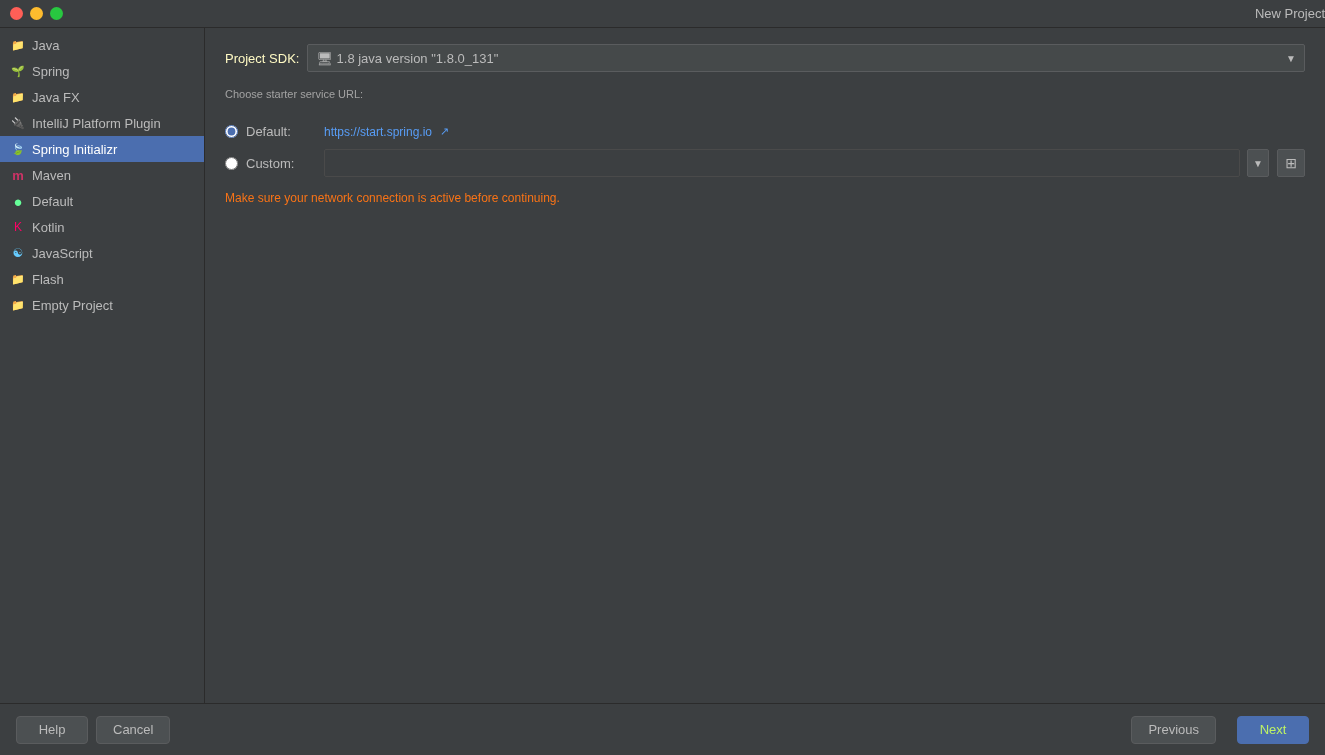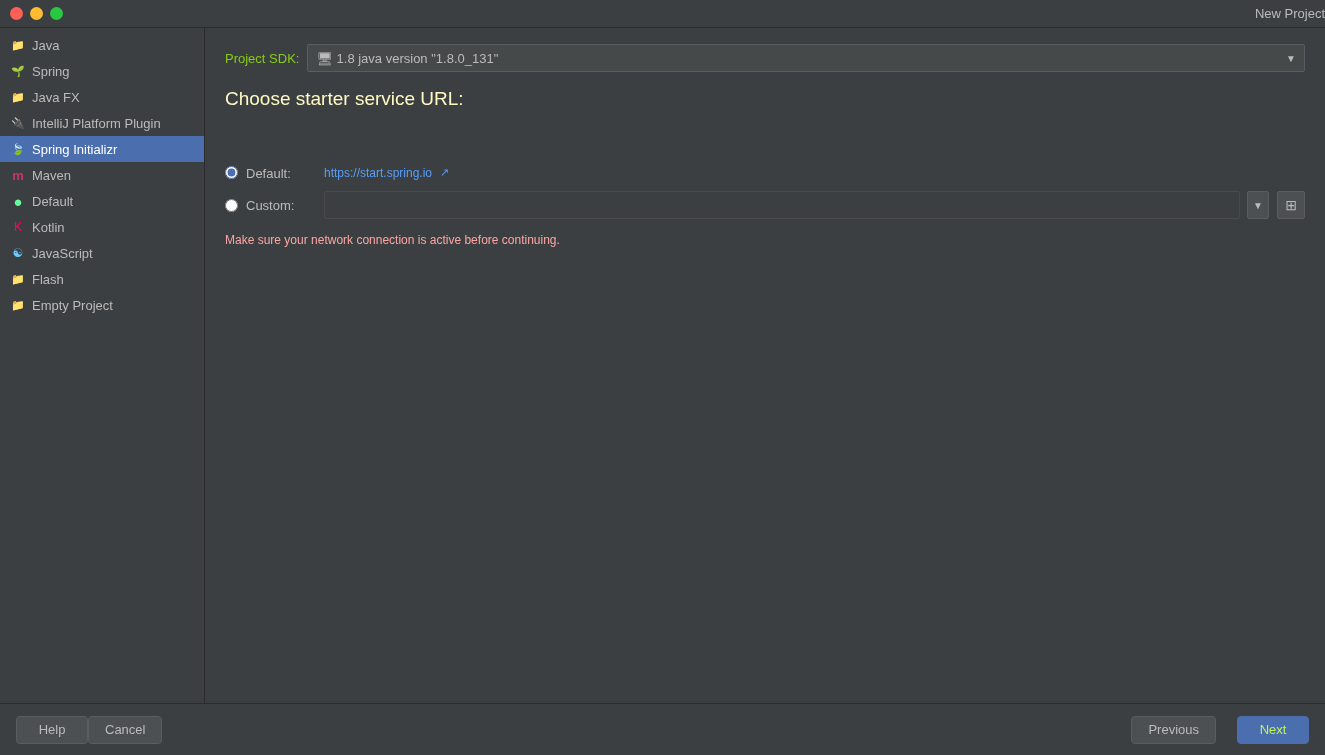--- a/index.html
+++ b/index.html
@@ -97,21 +97,21 @@
     }
 
     
     .sdk-row {
       display: flex;
       align-items: center;
       gap: 8px;
       margin-bottom: 16px;
     }
     .sdk-label {
-      color: #84cc16;
+      color: #fef9c3;
       font-size: 13px;
       white-space: nowrap;
     }
     .sdk-dropdown {
       flex: 1;
       background: #45494a;
       border: 1px solid #5a5c5e;
       color: #bbbbbb;
       height: 28px;
       display: flex;
@@ -126,32 +126,31 @@
       font-size: 13px;
     }
     .sdk-dropdown-arrow {
       font-size: 10px;
       color: #bbbbbb;
       margin-left: 4px;
     }
 
     
     .section-label {
-      font-size: 19px;
-      color: #fef9c3;
-      margin-bottom: 16px;
+      font-size: 11px;
+      color: #a3a3a3;
+      margin-bottom: 24px;
     }
 
     
     .radio-row {
       display: flex;
-      align-items: flex-start;
+      align-items: center;
       gap: 8px;
       margin-bottom: 10px;
-      margin-top: 40px;
     }
     .radio-row input[type="radio"] {
       accent-color: #4b6eaf;
       cursor: pointer;
     }
     .radio-label {
       color: #bbbbbb;
       font-size: 13px;
       min-width: 70px;
     }
@@ -212,37 +211,38 @@
       justify-content: center;
       cursor: pointer;
       color: #bbbbbb;
       font-size: 10px;
       margin-left: -1px;
     }
 
     
     .warning-text {
       font-size: 12px;
-      color: #fca5a5;
+      color: #f97316;
       padding-left: 0;
     }
 
     
     .bottom-bar {
       height: 52px;
       background: #3c3f41;
       border-top: 1px solid #2b2b2b;
       display: flex;
       align-items: center;
       padding: 0 16px;
       justify-content: space-between;
       flex-shrink: 0;
     }
     .bottom-left {
       display: flex;
+      gap: 8px;
     }
     .bottom-right {
       display: flex;
       gap: 21px;
     }
 
     .btn {
       height: 28px;
       padding: 0 16px;
       border-radius: 4px;

